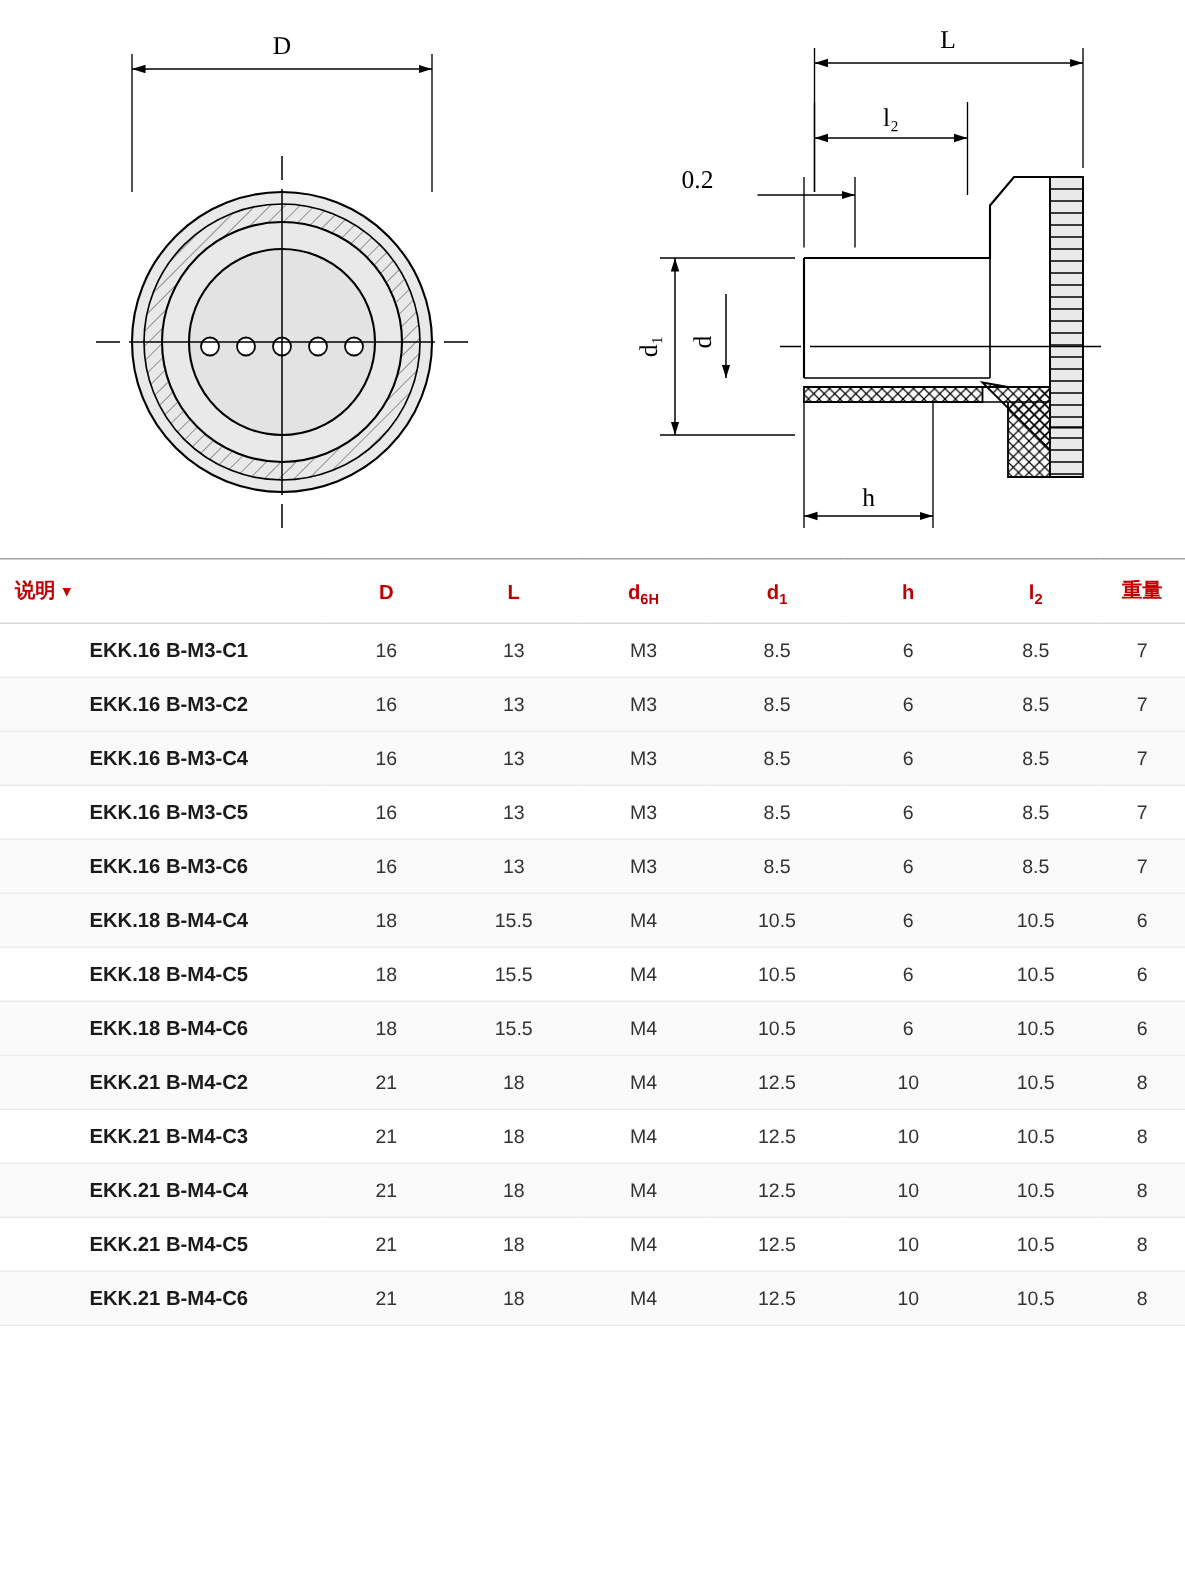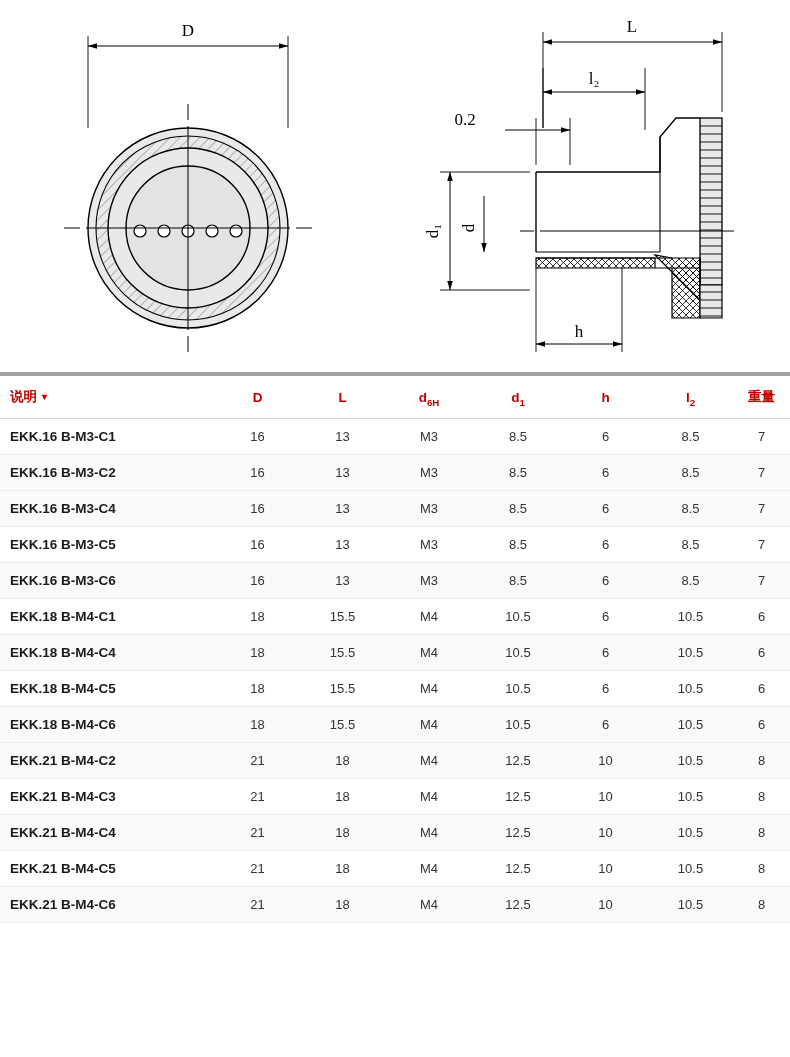--- a/index.html
+++ b/index.html
@@ -34,40 +34,40 @@
   .spec-table {
     width: 790px;
     border-collapse: collapse;
     table-layout: fixed;
     font-size: 13.5px;
   }
   .spec-table thead th {
     font-weight: bold;
     color: #c00000;
     padding: 12px 0 12px 0;
-    border-top: 4px solid #a3a3a3;
+    border-top: 1px solid #a3a3a3;
     border-bottom: 1px solid #d8d8d8;
     text-align: center;
     font-size: 13.5px;
     background: #ffffff;
     white-space: nowrap;
   }
   .spec-table thead th.col-desc {
     text-align: left;
     padding-left: 10px;
   }
   .spec-table tbody td {
     padding: 10px 0;
     text-align: center;
     border-bottom: 1px solid #ececec;
     color: #333333;
     font-size: 13px;
   }
   .spec-table tbody td.col-desc {
-    text-align: left;
+    text-align: center;
     padding-left: 10px;
     font-weight: bold;
     color: #1a1a1a;
     font-size: 13.5px;
   }
   .spec-table tbody tr.alt td {
     background: #fafafa;
   }
   .sub {
     font-size: 0.72em;
@@ -306,30 +306,20 @@
         <tr class="alt">
           <td class="col-desc">EKK.16 B-M3-C6</td>
           <td>16</td>
           <td>13</td>
           <td>M3</td>
           <td>8.5</td>
           <td>6</td>
           <td>8.5</td>
           <td>7</td>
         </tr>
-        <tr>
-          <td class="col-desc">EKK.18 B-M4-C1</td>
-          <td>18</td>
-          <td>15.5</td>
-          <td>M4</td>
-          <td>10.5</td>
-          <td>6</td>
-          <td>10.5</td>
-          <td>6</td>
-        </tr>
         <tr class="alt">
           <td class="col-desc">EKK.18 B-M4-C4</td>
           <td>18</td>
           <td>15.5</td>
           <td>M4</td>
           <td>10.5</td>
           <td>6</td>
           <td>10.5</td>
           <td>6</td>
         </tr>

